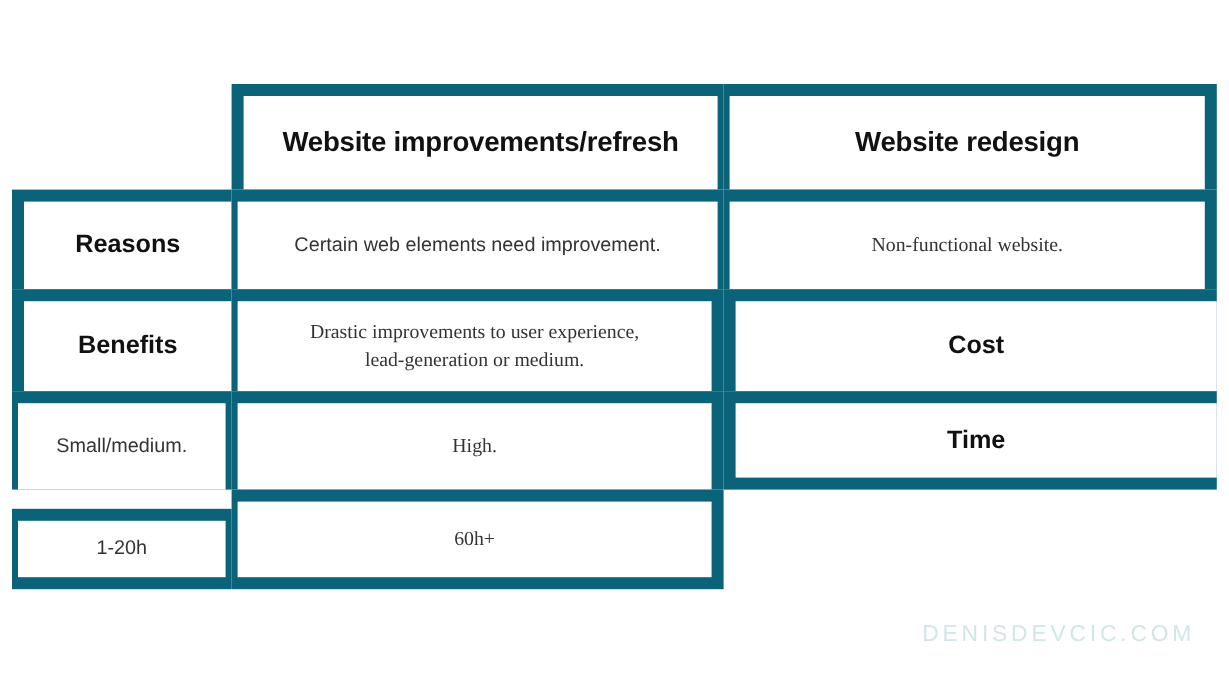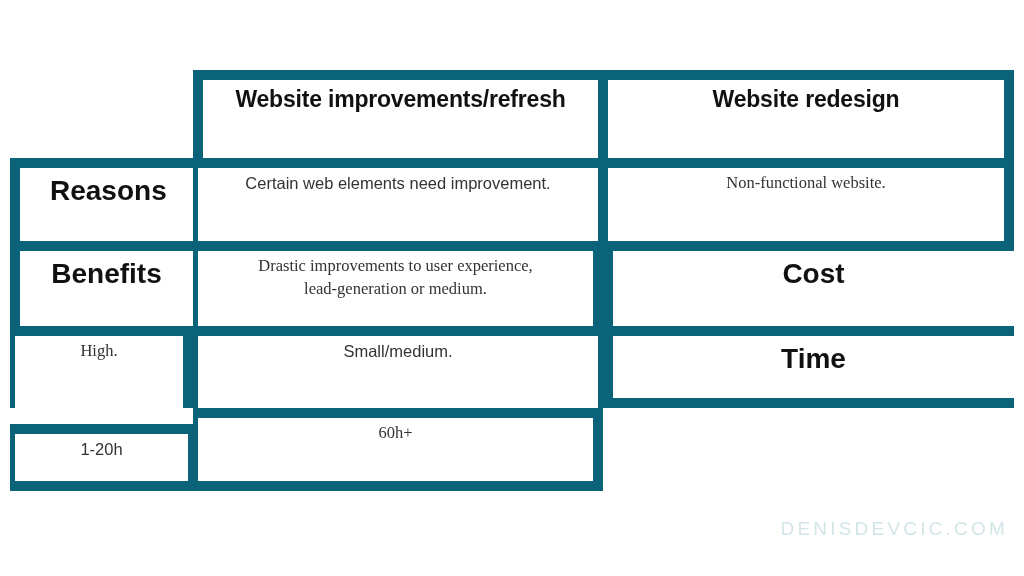--- a/index.html
+++ b/index.html
@@ -41,20 +41,21 @@
     box-sizing: border-box;
   }
   .cell.blank {
     background: #ffffff;
   }
 
   .cell-inner {
     background: #ffffff;
     flex: 1 1 auto;
     display: flex;
+    align-items: center;
     justify-content: center;
     text-align: center;
     box-sizing: border-box;
     padding: 4px 30px;
     line-height: 1.38;
   }
 
   
   .cell.hdr            { padding: 10px 10px 0 10px; }
   .cell.hdr-first      { padding: 10px 5px 0 10px; }
@@ -70,37 +71,37 @@
   .cell.rgt-last       { padding: 10px 10px 10px 5px; }
 
   .hdr-text {
     font-size: 23px;
     font-weight: bold;
     color: #111111;
     letter-spacing: -0.2px;
   }
 
   .label-text {
-    font-size: 28px;
+    font-size: 21px;
     font-weight: bold;
     color: #111111;
   }
 
   .body-text {
     font-size: 16.5px;
     font-weight: normal;
     color: #333333;
   }
 
   .body-text span.line { display: block; }
 
   
   #watermark {
     position: absolute;
-    right: 16px;
+    right: 28px;
     top: 518px;
     font-size: 19px;
     letter-spacing: 3.2px;
     color: #D2E6E8;
     font-weight: normal;
     white-space: nowrap;
   }
 </style>
 </head>
 <body>
@@ -154,31 +155,31 @@
           <span class="line">lead-generation or medium.</span>
         </div>
       </div>
     </div>
 
     <div class="cell lbl">
       <div class="cell-inner">
         <span class="label-text">Cost</span>
       </div>
     </div>
+    <div class="cell mid">
+      <div class="cell-inner">
+        <div class="body-text">
+          <span class="line">Small/medium.</span>
+        </div>
+      </div>
+    </div>
     <div class="cell rgt">
       <div class="cell-inner">
         <div class="body-text">
           <span class="line">High.</span>
-        </div>
-      </div>
-    </div>
-    <div class="cell mid">
-      <div class="cell-inner">
-        <div class="body-text">
-          <span class="line">Small/medium.</span>
         </div>
       </div>
     </div>
 
     <div class="cell lbl lbl-last">
       <div class="cell-inner">
         <span class="label-text">Time</span>
       </div>
     </div>
     <div class="cell mid mid-last">

